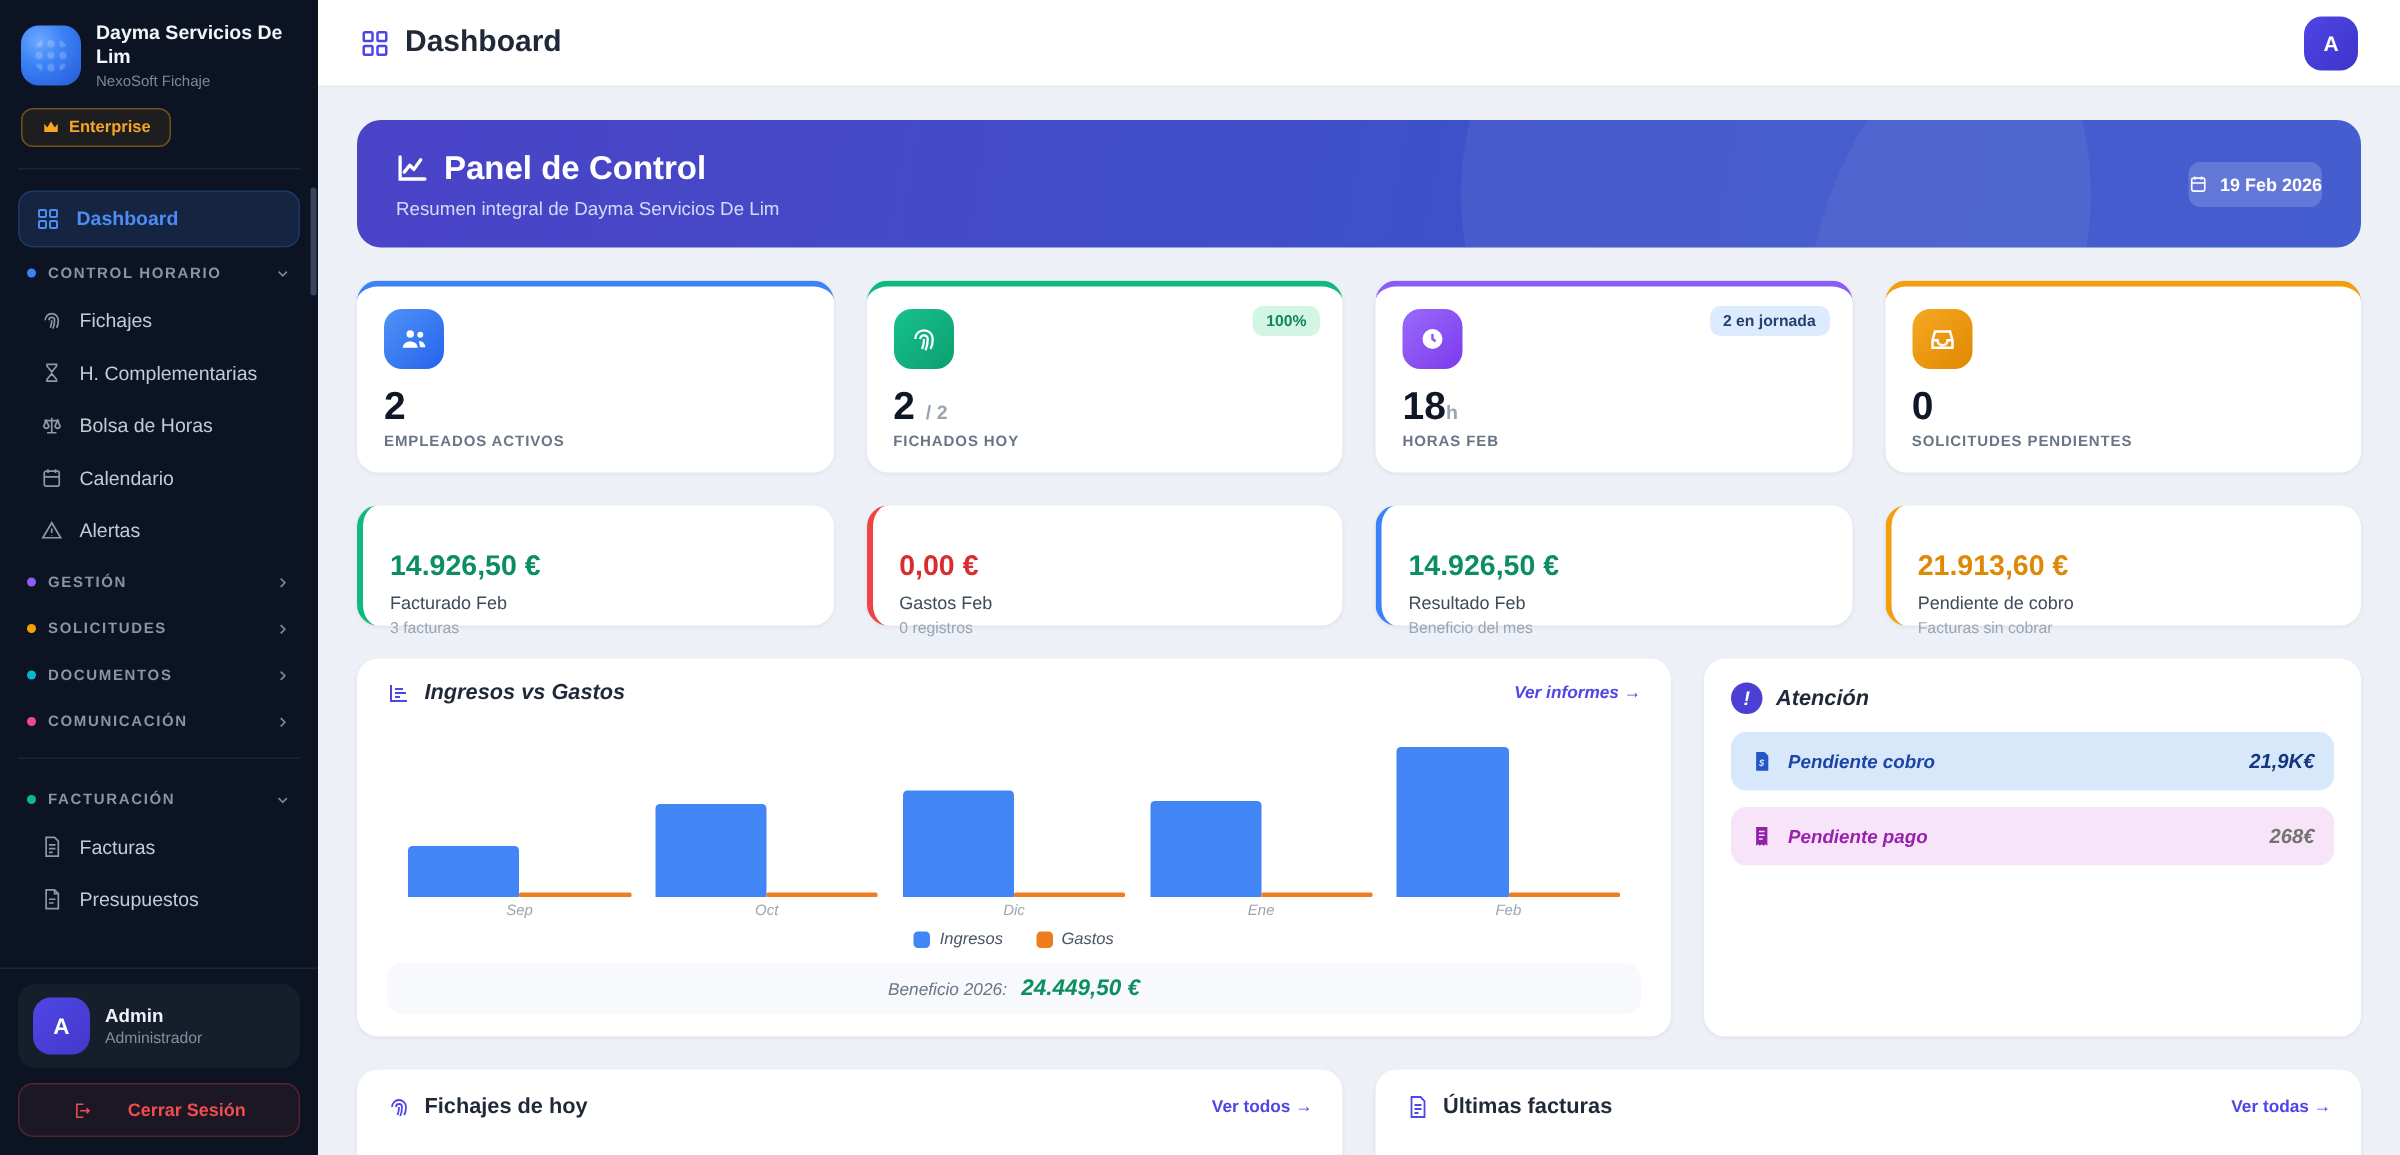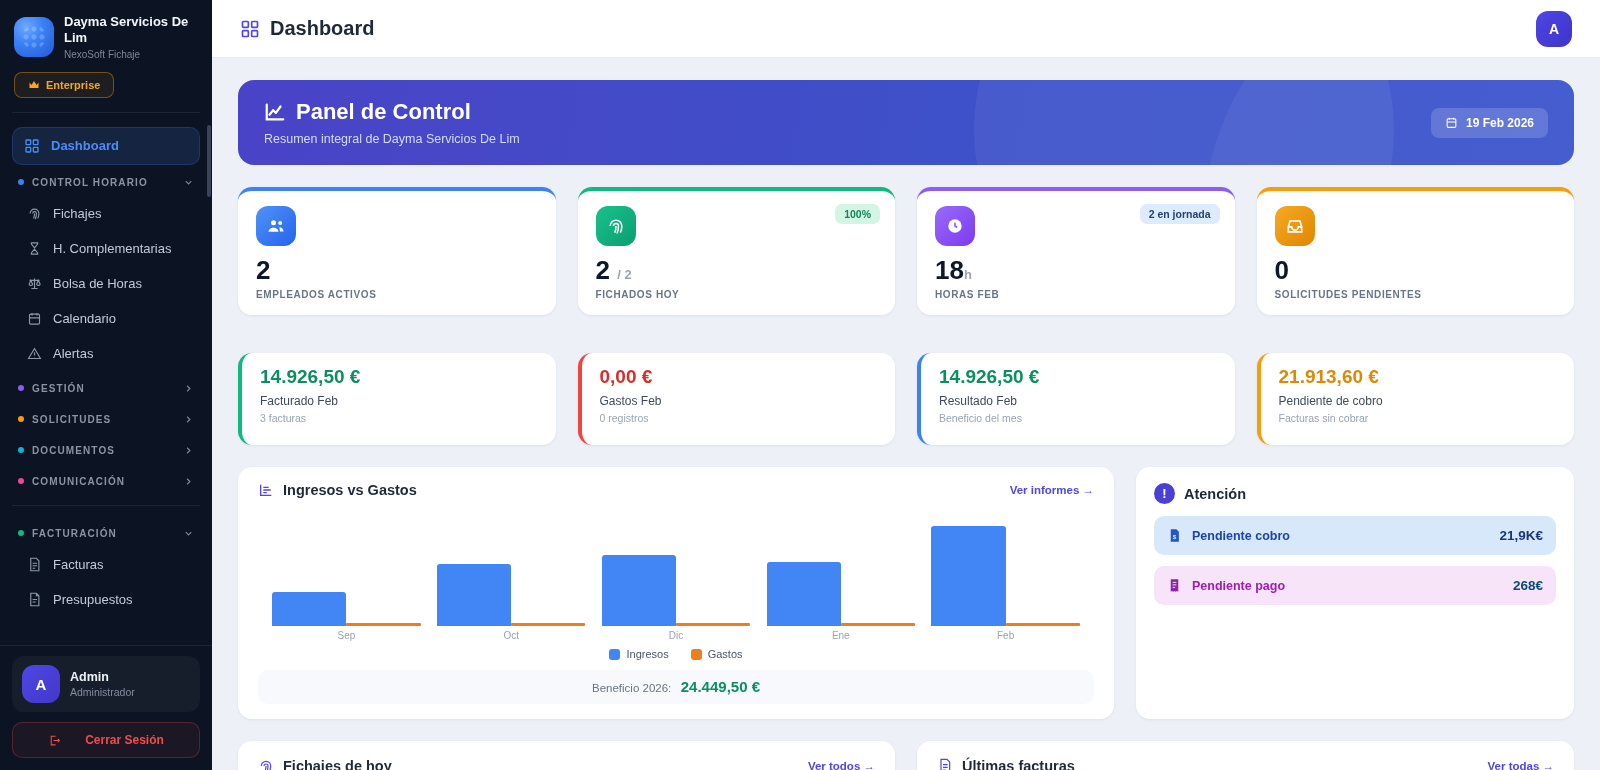--- a/index.html
+++ b/index.html
@@ -63,49 +63,49 @@
 
   .banner { border-radius:16px; padding:19px 26px; position:relative; overflow:hidden; color:#fff;
     background:linear-gradient(100deg,#4a43c7 0%, #3e51c9 55%, #3a55cd 100%); display:flex; align-items:center; justify-content:space-between; }
   .banner::before { content:""; position:absolute; width:420px; height:420px; border-radius:50%;
     background:rgba(255,255,255,.06); right:180px; top:-160px; }
   .banner::after { content:""; position:absolute; width:520px; height:520px; border-radius:50%;
     background:rgba(255,255,255,.05); right:-150px; top:-120px; }
   .banner-title { display:flex; align-items:center; gap:10px; font-size:22px; font-weight:bold; }
   .banner-sub { margin-top:7px; font-size:12.5px; color:#d4dbf8; }
   .date-chip { position:relative; z-index:1; display:flex; align-items:center; gap:8px; background:rgba(255,255,255,.17);
-    border-radius:8px; padding:8px 14px; font-size:12px; font-weight:bold; cursor:pointer; }
+    border-radius:8px; padding:8px 0; font-size:12px; font-weight:bold; cursor:pointer; }
 
   .stats-row { display:grid; grid-template-columns:repeat(4,1fr); gap:22px; margin-top:22px; }
   .stat-card { background:#fff; border-radius:14px; border-top:4px solid #ccc; padding:15px 18px 16px;
     position:relative; box-shadow:0 1px 3px rgba(16,24,40,.07); height:128px; }
   .stat-card.c-blue { border-top-color:#3b82f6; } .stat-card.c-green { border-top-color:#10b981; }
   .stat-card.c-purple { border-top-color:#8b5cf6; } .stat-card.c-orange { border-top-color:#f59e0b; }
   .stat-icon { width:40px; height:40px; border-radius:12px; display:flex; align-items:center; justify-content:center; color:#fff; }
   .bg-blue { background:linear-gradient(135deg,#4f93f7,#2563eb); } .bg-green { background:linear-gradient(135deg,#18c28d,#0b9e6f); }
   .bg-purple { background:linear-gradient(135deg,#9a6bfa,#7c3aed); } .bg-orange { background:linear-gradient(135deg,#f6a923,#e08700); }
   .stat-badge { position:absolute; top:13px; right:15px; font-size:10.5px; font-weight:bold;
     border-radius:7px; padding:4px 9px; }
   .badge-green { background:#d3f5e3; color:#13845e; }
   .badge-blue { background:#dcebfd; color:#27406e; }
   .stat-num { margin-top:11px; font-size:26px; font-weight:bold; color:#101828; line-height:1; }
   .stat-suffix { font-size:13px; font-weight:bold; color:#9aa4b2; }
   .stat-label { margin-top:6px; font-size:10px; font-weight:bold; letter-spacing:.6px; color:#697586; }
 
   .fin-row { display:grid; grid-template-columns:repeat(4,1fr); gap:22px; margin-top:22px; }
-  .fin-card { background:#fff; border-radius:14px; border-left:4px solid #ccc; padding:13px 18px;
-    box-shadow:0 1px 3px rgba(16,24,40,.07); height:92px;margin-top:16px; }
+  .fin-card { background:#fff; border-radius:14px; border-left:4px solid #ccc; padding:30px 18px;
+    box-shadow:0 1px 3px rgba(16,24,40,.07); height:80px; }
   .fin-card.b-green{border-left-color:#10b981;} .fin-card.b-red{border-left-color:#ef4444;}
   .fin-card.b-blue{border-left-color:#3b82f6;} .fin-card.b-orange{border-left-color:#f59e0b;}
   .fin-amount { font-size:19px; font-weight:bold; }
   .t-green{color:#0c8f60;} .t-red{color:#d92c2c;} .t-orange{color:#dd8905;}
   .fin-label { margin-top:6px; font-size:12px; color:#3f4a5c; }
   .fin-sub { margin-top:4px; font-size:10.5px; color:#9aa4b2; }
 
-  .mid-row { display:grid; grid-template-columns:2fr 1fr; gap:22px; margin-top:22px; }
+  .mid-row { display:grid; grid-template-columns:2fr 1fr; gap:22px; margin-top:22px;font-style:italic; }
   .card { background:#fff; border-radius:14px; box-shadow:0 1px 3px rgba(16,24,40,.07); }
   .chart-card { padding:15px 20px 14px; height:252px; overflow:hidden; }
   .card-head { display:flex; align-items:center; justify-content:space-between; }
   .card-title { display:flex; align-items:center; gap:9px; font-size:14.5px; font-weight:bold; color:#1f2937; }
   .card-title .ci { color:#4f46e5; display:flex; }
   .card-link { font-size:11.5px; font-weight:bold; color:#4f46e5; text-decoration:none; cursor:pointer; }
   .chart-plot { display:flex; align-items:flex-end; height:132px; margin-top:12px; padding:0 6px; }
   .bar-group { flex:1; display:flex; flex-direction:column; justify-content:flex-end; height:100%; }
   .bars { display:flex; align-items:flex-end; justify-content:center; width:100%; }
   .bar { width:45%; }
@@ -123,21 +123,21 @@
   .attn-icon { width:21px; height:21px; border-radius:50%; background:#4c3fd6; color:#fff; display:flex;
     align-items:center; justify-content:center; font-size:13px; font-weight:bold; }
   .attn-row { display:flex; align-items:center; gap:10px; border-radius:10px; padding:12px 13px; margin-top:12px; cursor:pointer; }
   .attn-row.r-blue { background:#d8e8fb; }
   .attn-row.r-pink { background:#f7e4f9;margin-top:11px; }
   .attn-row .ai { display:flex; }
   .r-blue .ai { color:#2457c5; } .r-pink .ai { color:#8f22a8; }
   .attn-label { flex:1; font-size:12.5px; font-weight:bold; }
   .r-blue .attn-label { color:#1d44a8; } .r-pink .attn-label { color:#9a1fae; }
   .attn-value { font-size:13.5px; font-weight:bold; }
-  .r-blue .attn-value { color:#16367e; } .r-pink .attn-value { color:#0c4a6e; }
+  .r-blue .attn-value { color:#16367e; } .r-pink .attn-value { color:#737373; }
 
   .bottom-row { display:grid; grid-template-columns:1fr 1fr; gap:22px; margin-top:22px; }
   .bottom-card { padding:17px 20px; height:120px; }
 </style>
 </head>
 <body>
 
 <aside class="sidebar">
   <div class="sb-top">
     <div class="brand-row">

